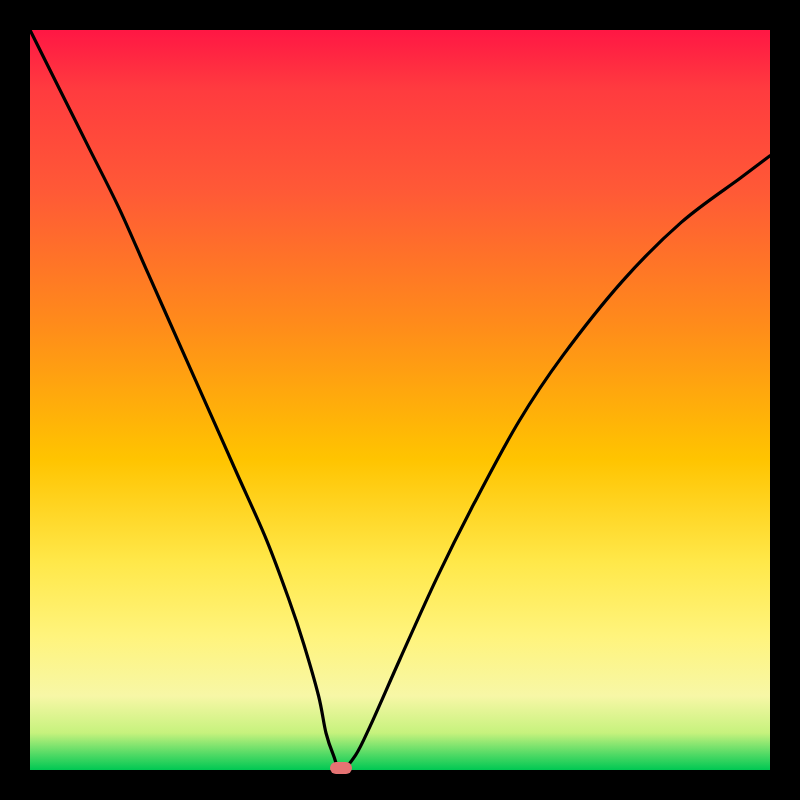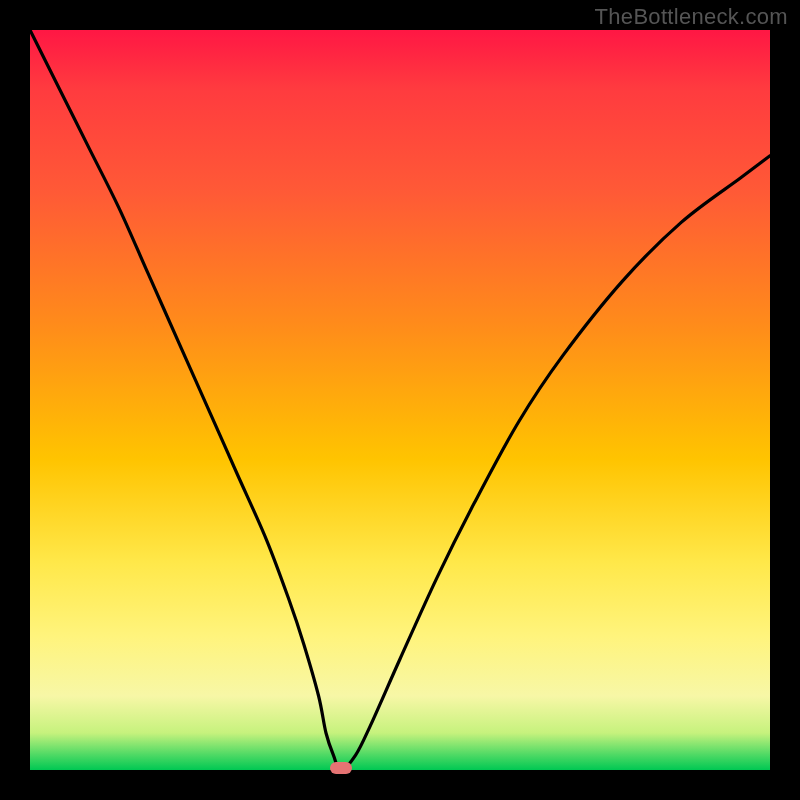--- a/index.html
+++ b/index.html
@@ -65,21 +65,20 @@
     height: 12px;
     background: #e57373;
     border-radius: 6px;
   }
 </style>
 </head>
 <body>
 
 <div class="frame">
 
-  <div class="watermark">TheBottleneck.com</div>
 
   <div class="plot-area">
 
     <svg class="curve" viewBox="0 0 740 740" preserveAspectRatio="none">
       <path fill="none" stroke="#000" stroke-width="3.2" stroke-linecap="round" d="M 0.0 0.0 C 4.9 9.9 19.7 39.5 29.6 59.2 C 39.5 78.9 49.3 98.7 59.2 118.4 C 69.1 138.1 78.9 156.6 88.8 177.6 C 98.7 198.6 108.5 222.0 118.4 244.2 C 128.3 266.4 138.1 288.6 148.0 310.8 C 157.9 333.0 167.7 355.2 177.6 377.4 C 187.5 399.6 197.3 421.8 207.2 444.0 C 217.1 466.2 228.2 489.6 236.8 510.6 C 245.4 531.6 252.8 552.5 259.0 569.8 C 265.2 587.1 268.9 598.2 273.8 614.2 C 278.7 630.2 284.9 651.2 288.6 666.0 C 292.3 680.8 293.5 693.1 296.0 703.0 C 298.5 712.9 300.9 719.0 303.4 725.2 C 305.9 731.4 307.1 740.0 310.8 740.0 C 314.5 740.0 320.7 732.6 325.6 725.2 C 330.5 717.8 333.0 711.6 340.4 695.6 C 347.8 679.6 358.9 653.7 370.0 629.0 C 381.1 604.3 394.7 573.5 407.0 547.6 C 419.3 521.7 430.4 499.5 444.0 473.6 C 457.6 447.7 473.6 416.9 488.4 392.2 C 503.2 367.5 515.5 349.0 532.8 325.6 C 550.1 302.2 572.3 273.8 592.0 251.6 C 611.7 229.4 631.5 209.7 651.2 192.4 C 670.9 175.1 695.6 159.1 710.4 148.0 C 725.2 136.9 735.1 129.5 740.0 125.8"></path>
     </svg>
 
     <div class="marker" style="left: 299.8px; top: 732px;"></div>
 
   </div>

